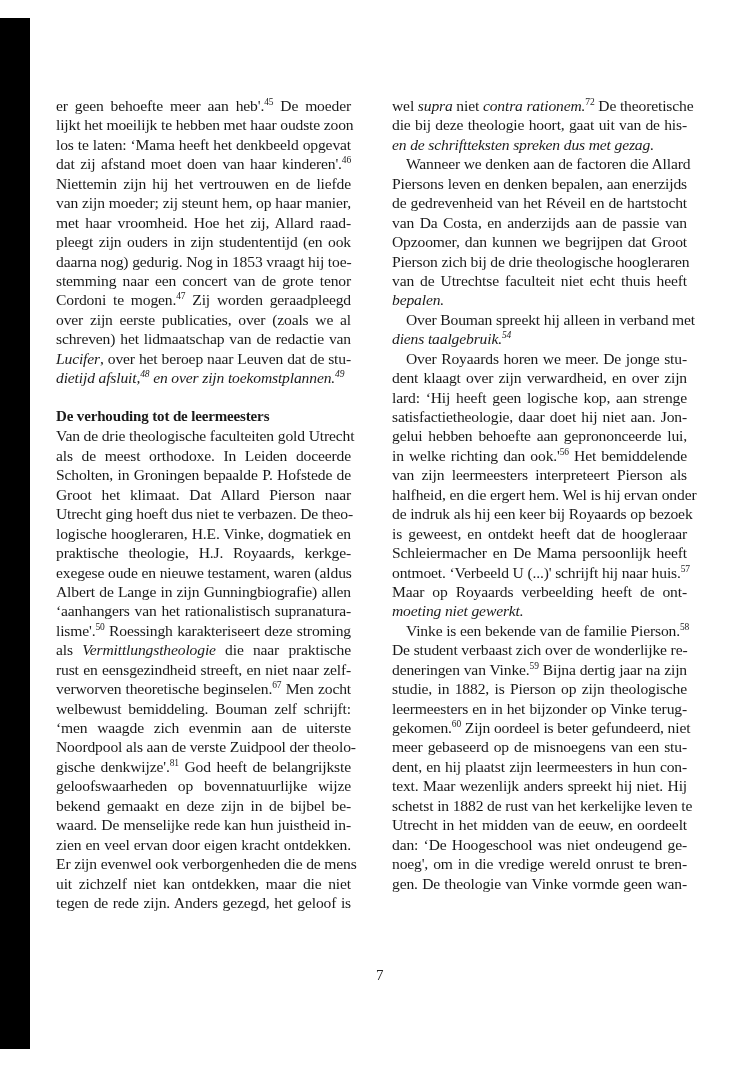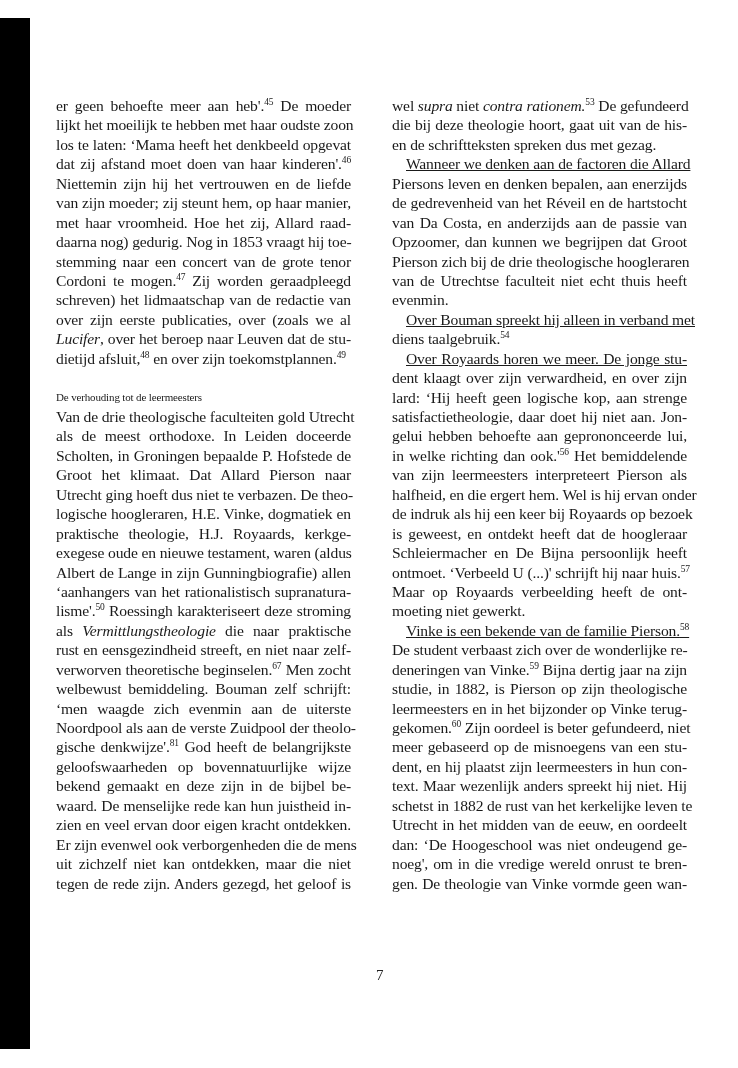--- a/index.html
+++ b/index.html
@@ -16,50 +16,51 @@
     position: absolute; top: 96px;
     font-size: 15.6px; line-height: 19.45px;
   }
   .col-left { left: 56px; width: 295px; }
   .col-right { left: 392px; width: 295px; }
   .line {
     display: block; height: 19.45px; white-space: nowrap;
     text-align: justify; text-align-last: justify;
     letter-spacing: -0.15px;
   }
-  .line.last { text-align-last: left; }
-  .line.indent { padding-left: 14px; text-decoration: underline; }
+  .line.last { text-align-last: left; font-style: italic; }
+  .line.indent { padding-left: 14px; }
   .line.blank { height: 19.45px; }
   .heading {
-    font-weight: normal; font-size: 11px; text-align-last: left;
+    font-weight: bold; font-size: 15px; text-align-last: left;
   }
   sup { font-size: 9.5px; line-height: 0; vertical-align: 6px; }
   .page-number {
     position: absolute; left: 376px; top: 967px;
     font-size: 15px; color: #222;
   }
 </style>
 </head>
 <body>
 
 <div class="scan-edge"></div>
 
 <div class="column col-left" id="col-left">
     <span class="line"><span>er geen behoefte meer aan heb'.</span><sup>45</sup><span> De moeder</span></span>
     <span class="line"><span>lijkt het moeilijk te hebben met haar oudste zoon</span></span>
     <span class="line"><span>los te laten: ‘Mama heeft het denkbeeld opgevat</span></span>
     <span class="line"><span>dat zij afstand moet doen van haar kinderen'.</span><sup>46</sup></span>
     <span class="line"><span>Niettemin zijn hij het vertrouwen en de liefde</span></span>
     <span class="line"><span>van zijn moeder; zij steunt hem, op haar manier,</span></span>
     <span class="line"><span>met haar vroomheid. Hoe het zij, Allard raad-</span></span>
+    <span class="line"><span>pleegt zijn ouders in zijn studententijd (en ook</span></span>
     <span class="line"><span>daarna nog) gedurig. Nog in 1853 vraagt hij toe-</span></span>
     <span class="line"><span>stemming naar een concert van de grote tenor</span></span>
     <span class="line"><span>Cordoni te mogen.</span><sup>47</sup><span> Zij worden geraadpleegd</span></span>
+    <span class="line"><span>over zijn eerste publicaties, over (zoals we al</span></span>
     <span class="line"><span>schreven) het lidmaatschap van de redactie van</span></span>
-    <span class="line"><span>over zijn eerste publicaties, over (zoals we al</span></span>
     <span class="line"><i>Lucifer</i><span>, over het beroep naar Leuven dat de stu-</span></span>
     <span class="line last"><span>dietijd afsluit,</span><sup>48</sup><span> en over zijn toekomstplannen.</span><sup>49</sup></span>
     <span class="line blank"></span>
     <span class="line heading">De verhouding tot de leermeesters</span>
     <span class="line"><span>Van de drie theologische faculteiten gold Utrecht</span></span>
     <span class="line"><span>als de meest orthodoxe. In Leiden doceerde</span></span>
     <span class="line"><span>Scholten, in Groningen bepaalde P. Hofstede de</span></span>
     <span class="line"><span>Groot het klimaat. Dat Allard Pierson naar</span></span>
     <span class="line"><span>Utrecht ging hoeft dus niet te verbazen. De theo-</span></span>
     <span class="line"><span>logische hoogleraren, H.E. Vinke, dogmatiek en</span></span>
@@ -77,44 +78,44 @@
     <span class="line"><span>gische denkwijze'.</span><sup>81</sup><span> God heeft de belangrijkste</span></span>
     <span class="line"><span>geloofswaarheden op bovennatuurlijke wijze</span></span>
     <span class="line"><span>bekend gemaakt en deze zijn in de bijbel be-</span></span>
     <span class="line"><span>waard. De menselijke rede kan hun juistheid in-</span></span>
     <span class="line"><span>zien en veel ervan door eigen kracht ontdekken.</span></span>
     <span class="line"><span>Er zijn evenwel ook verborgenheden die de mens</span></span>
     <span class="line"><span>uit zichzelf niet kan ontdekken, maar die niet</span></span>
     <span class="line"><span>tegen de rede zijn. Anders gezegd, het geloof is</span></span>
   </div>
 <div class="column col-right" id="col-right">
-    <span class="line"><span>wel </span><i>supra</i><span> niet </span><i>contra rationem.</i><sup>53</sup><span> De gefundeerd</span></span>
+    <span class="line"><span>wel </span><i>supra</i><span> niet </span><i>contra rationem.</i><sup>72</sup><span> De theoretische</span></span>
     <span class="line"><span>die bij deze theologie hoort, gaat uit van de his-</span></span>
     <span class="line last"><span>en de schriftteksten spreken dus met gezag.</span></span>
     <span class="line indent"><span>Wanneer we denken aan de factoren die Allard</span></span>
     <span class="line"><span>Piersons leven en denken bepalen, aan enerzijds</span></span>
     <span class="line"><span>de gedrevenheid van het Réveil en de hartstocht</span></span>
     <span class="line"><span>van Da Costa, en anderzijds aan de passie van</span></span>
     <span class="line"><span>Opzoomer, dan kunnen we begrijpen dat Groot</span></span>
     <span class="line"><span>Pierson zich bij de drie theologische hoogleraren</span></span>
     <span class="line"><span>van de Utrechtse faculteit niet echt thuis heeft</span></span>
-    <span class="line last"><span>evenmin.</span></span>
+    <span class="line last"><span>bepalen.</span></span>
     <span class="line indent"><span>Over Bouman spreekt hij alleen in verband met</span></span>
     <span class="line last"><span>diens taalgebruik.</span><sup>54</sup></span>
     <span class="line indent"><span>Over Royaards horen we meer. De jonge stu-</span></span>
     <span class="line"><span>dent klaagt over zijn verwardheid, en over zijn</span></span>
     <span class="line"><span>lard: ‘Hij heeft geen logische kop, aan strenge</span></span>
     <span class="line"><span>satisfactietheologie, daar doet hij niet aan. Jon-</span></span>
     <span class="line"><span>gelui hebben behoefte aan geprononceerde lui,</span></span>
     <span class="line"><span>in welke richting dan ook.'</span><sup>56</sup><span> Het bemiddelende</span></span>
     <span class="line"><span>van zijn leermeesters interpreteert Pierson als</span></span>
     <span class="line"><span>halfheid, en die ergert hem. Wel is hij ervan onder</span></span>
     <span class="line"><span>de indruk als hij een keer bij Royaards op bezoek</span></span>
     <span class="line"><span>is geweest, en ontdekt heeft dat de hoogleraar</span></span>
-    <span class="line"><span>Schleiermacher en De Bijna persoonlijk heeft</span></span>
+    <span class="line"><span>Schleiermacher en De Mama persoonlijk heeft</span></span>
     <span class="line"><span>ontmoet. ‘Verbeeld U (...)' schrijft hij naar huis.</span><sup>57</sup></span>
     <span class="line"><span>Maar op Royaards verbeelding heeft de ont-</span></span>
     <span class="line last"><span>moeting niet gewerkt.</span></span>
     <span class="line indent"><span>Vinke is een bekende van de familie Pierson.</span><sup>58</sup></span>
     <span class="line"><span>De student verbaast zich over de wonderlijke re-</span></span>
     <span class="line"><span>deneringen van Vinke.</span><sup>59</sup><span> Bijna dertig jaar na zijn</span></span>
     <span class="line"><span>studie, in 1882, is Pierson op zijn theologische</span></span>
     <span class="line"><span>leermeesters en in het bijzonder op Vinke terug-</span></span>
     <span class="line"><span>gekomen.</span><sup>60</sup><span> Zijn oordeel is beter gefundeerd, niet</span></span>
     <span class="line"><span>meer gebaseerd op de misnoegens van een stu-</span></span>

